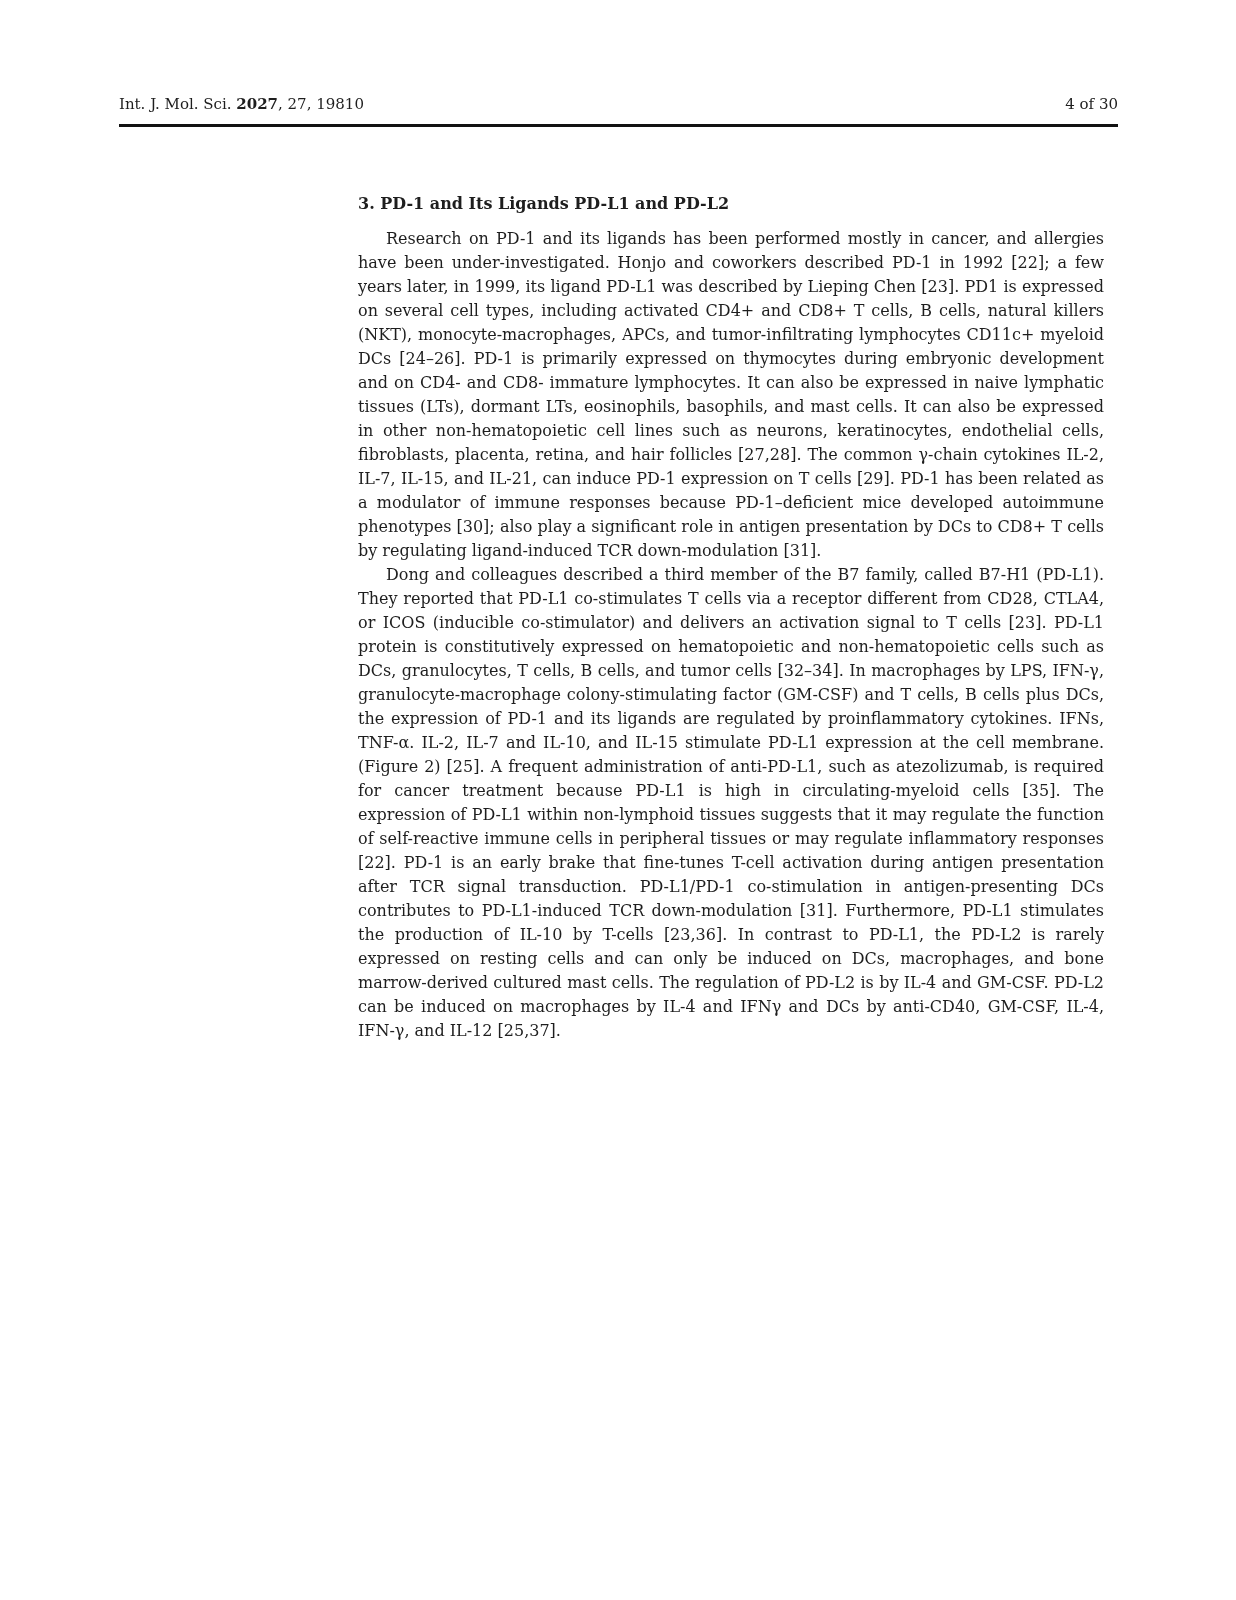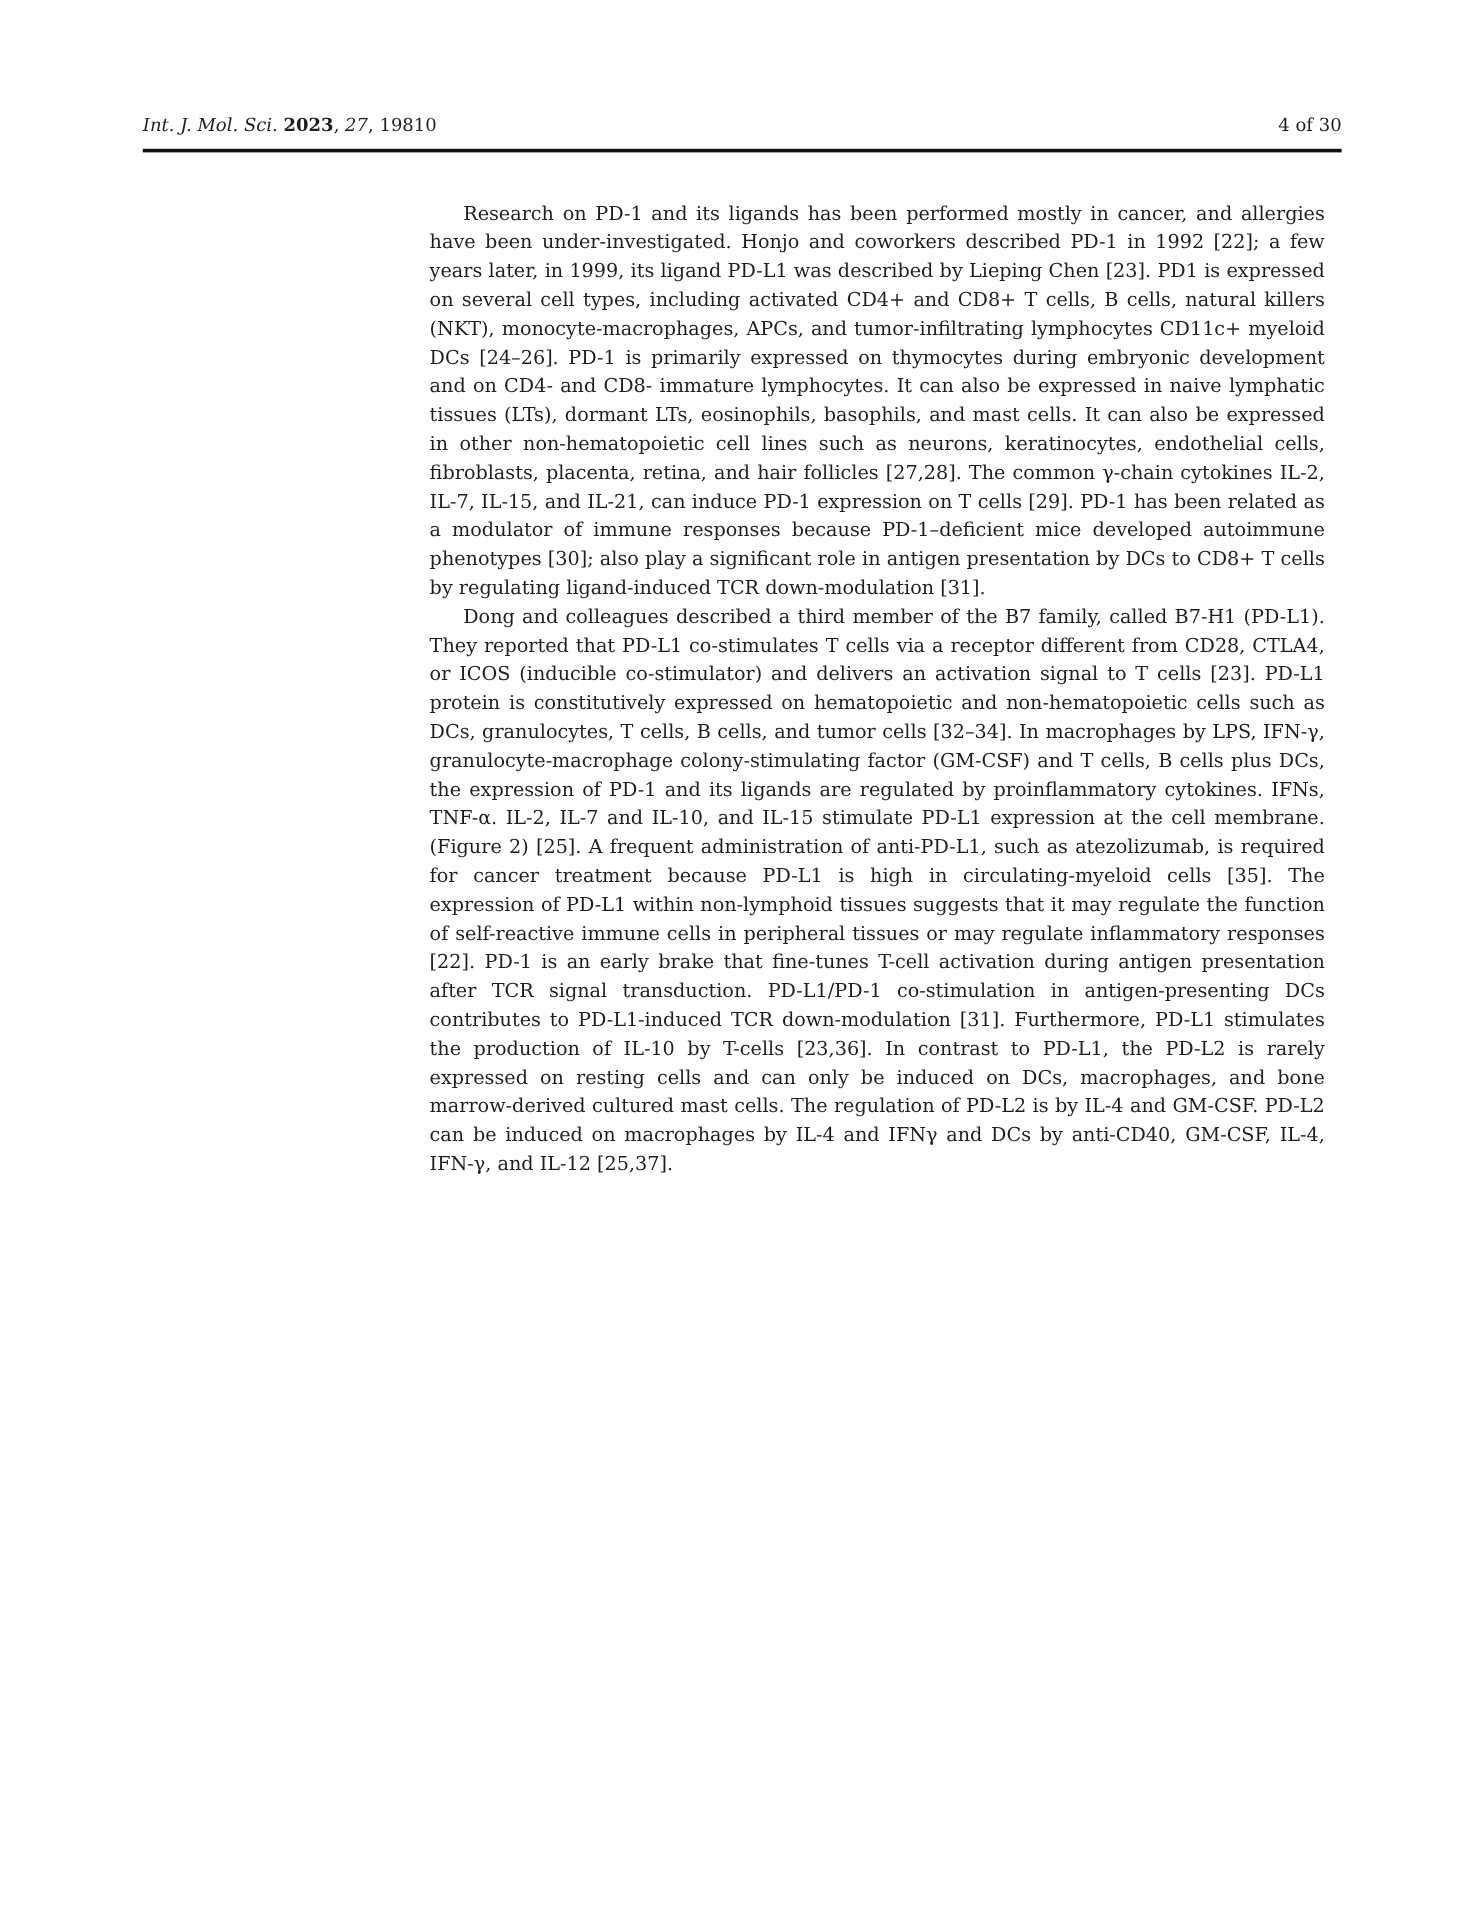--- a/index.html
+++ b/index.html
@@ -21,21 +21,21 @@
     left: 119px;
     right: 118px;
     top: 94px;
     display: flex;
     justify-content: space-between;
     align-items: baseline;
     font-size: 15px;
     line-height: 20px;
     color: #1e1e1e;
   }
-  .head-left .it { font-style: italic; }
+  .head-left .it { }
   .head-left .b  { font-weight: bold; }
   .head-rule {
     position: absolute;
     left: 119px;
     right: 118px;
     top: 124px;
     height: 3px;
     background: #121212;
   }
   .body-col {
@@ -62,25 +62,26 @@
     padding: 0;
   }
 </style>
 </head>
 <body>
 
 <div class="page">
 
   <header class="running-head">
     <div class="head-left">
-      <span class="it">Int. J. Mol. Sci. </span><span class="b">2023</span><span>, </span><span class="it">27</span><span>, 19810</span>
+      <span class="it">Int. J. Mol. Sci. </span><span class="b">2027</span><span>, </span><span class="it">27</span><span>, 19810</span>
     </div>
     <div class="head-right">4 of 30</div>
   </header>
 
   <div class="head-rule"></div>
 
   <main class="body-col">
+    <h2 class="section-heading">3. PD-1 and Its Ligands PD-L1 and PD-L2</h2>
     <p class="para indent">Research on PD-1 and its ligands has been performed mostly in cancer, and allergies have been under-investigated. Honjo and coworkers described PD-1 in 1992 [22]; a few years later, in 1999, its ligand PD-L1 was described by Lieping Chen [23]. PD1 is expressed on several cell types, including activated CD4+ and CD8+ T cells, B cells, natural killers (NKT), monocyte-macrophages, APCs, and tumor-infiltrating lymphocytes CD11c+ myeloid DCs [24–26]. PD-1 is primarily expressed on thymocytes during embryonic development and on CD4- and CD8- immature lymphocytes. It can also be expressed in naive lymphatic tissues (LTs), dormant LTs, eosinophils, basophils, and mast cells. It can also be expressed in other non-hematopoietic cell lines such as neurons, keratinocytes, endothelial cells, fibroblasts, placenta, retina, and hair follicles [27,28]. The common γ-chain cytokines IL-2, IL-7, IL-15, and IL-21, can induce PD-1 expression on T cells [29]. PD-1 has been related as a modulator of immune responses because PD-1–deficient mice developed autoimmune phenotypes [30]; also play a significant role in antigen presentation by DCs to CD8+ T cells by regulating ligand-induced TCR down-modulation [31].</p>
     <p class="para indent">Dong and colleagues described a third member of the B7 family, called B7-H1 (PD-L1). They reported that PD-L1 co-stimulates T cells via a receptor different from CD28, CTLA4, or ICOS (inducible co-stimulator) and delivers an activation signal to T cells [23]. PD-L1 protein is constitutively expressed on hematopoietic and non-hematopoietic cells such as DCs, granulocytes, T cells, B cells, and tumor cells [32–34]. In macrophages by LPS, IFN-γ, granulocyte-macrophage colony-stimulating factor (GM-CSF) and T cells, B cells plus DCs, the expression of PD-1 and its ligands are regulated by proinflammatory cytokines. IFNs, TNF-α. IL-2, IL-7 and IL-10, and IL-15 stimulate PD-L1 expression at the cell membrane. (Figure 2) [25]. A frequent administration of anti-PD-L1, such as atezolizumab, is required for cancer treatment because PD-L1 is high in circulating-myeloid cells [35]. The expression of PD-L1 within non-lymphoid tissues suggests that it may regulate the function of self-reactive immune cells in peripheral tissues or may regulate inflammatory responses [22]. PD-1 is an early brake that fine-tunes T-cell activation during antigen presentation after TCR signal transduction. PD-L1/PD-1 co-stimulation in antigen-presenting DCs contributes to PD-L1-induced TCR down-modulation [31]. Furthermore, PD-L1 stimulates the production of IL-10 by T-cells [23,36]. In contrast to PD-L1, the PD-L2 is rarely expressed on resting cells and can only be induced on DCs, macrophages, and bone marrow-derived cultured mast cells. The regulation of PD-L2 is by IL-4 and GM-CSF. PD-L2 can be induced on macrophages by IL-4 and IFNγ and DCs by anti-CD40, GM-CSF, IL-4, IFN-γ, and IL-12 [25,37].</p>
   </main>
 
 </div>
 
 </body></html>

